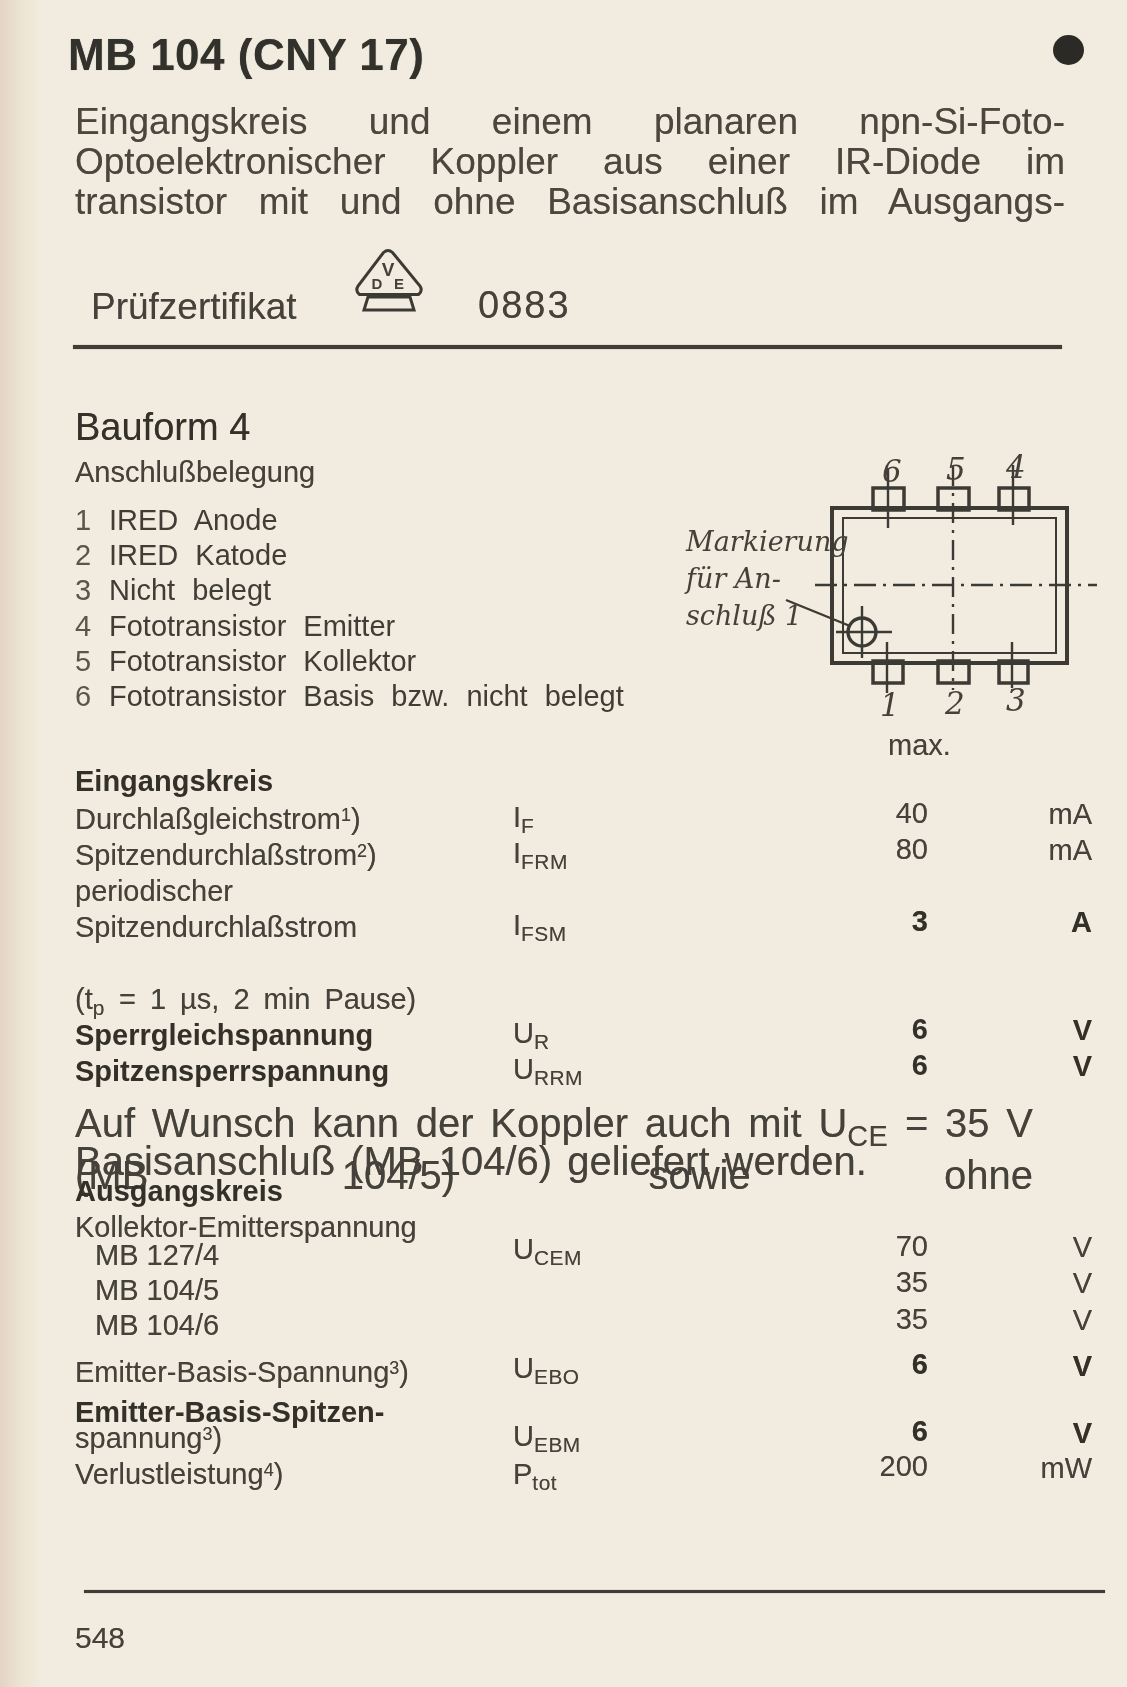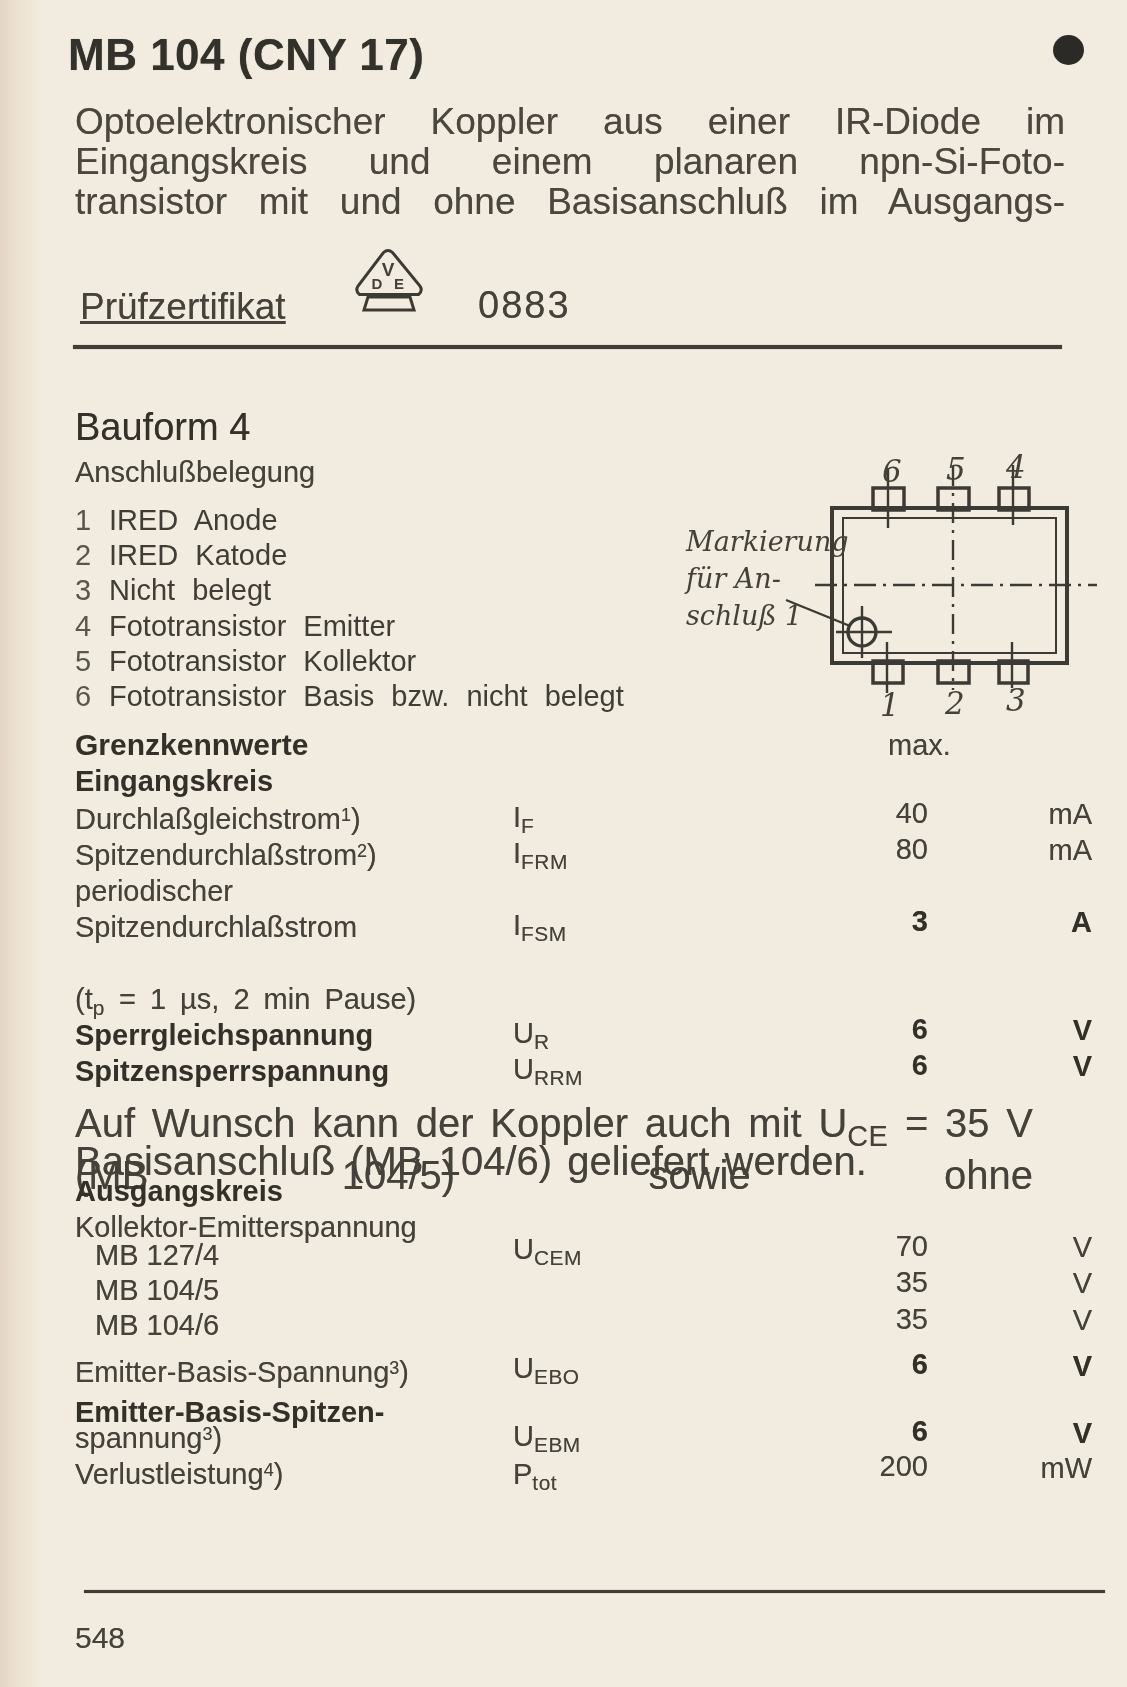--- a/index.html
+++ b/index.html
@@ -40,26 +40,26 @@
 </style>
 </head>
 <body>
 
 <div class="page">
 
   <div class="ln title" style="left:68px;top:30px;">MB 104 (CNY 17)</div>
   <div class="dot"></div>
 
   <div class="para">
+    <div class="jl">Eingangskreis und einem planaren npn-Si-Foto-</div>
     <div class="jl">Optoelektronischer Koppler aus einer IR-Diode im</div>
-    <div class="jl">Eingangskreis und einem planaren npn-Si-Foto-</div>
     <div class="jl">transistor mit und ohne Basisanschluß im Ausgangs-</div>
   </div>
 
-  <div class="ln fs37 ink" style="left:80px;top:286px;text-decoration:underline;">Prüfzertifikat</div>
+  <div class="ln fs37 ink" style="left:91px;top:286px;">Prüfzertifikat</div>
 
   <svg style="position:absolute;left:348px;top:246px;" width="82" height="78" viewBox="0 0 82 78">
     <path class="draw" stroke-width="3" d="M35.5 6.5 Q40 2.5 44.5 6.5 L72 40 Q75 45 70.5 48.5 L11.5 48.5 Q7 45 10 40 Z"></path>
     <path class="draw" stroke-width="3" d="M20 51 L62 51 L66 64 L16 64 Z"></path>
     <text x="40" y="30" text-anchor="middle" font-family="Liberation Sans,sans-serif" font-size="19" font-weight="bold">V</text>
     <text x="29" y="43" text-anchor="middle" font-family="Liberation Sans,sans-serif" font-size="15" font-weight="bold">D</text>
     <text x="51" y="43" text-anchor="middle" font-family="Liberation Sans,sans-serif" font-size="15" font-weight="bold">E</text>
   </svg>
 
   <div class="ln fs38 ink" style="left:478px;top:284px;letter-spacing:2px;">0883</div>
@@ -111,21 +111,20 @@
     <g font-family="DejaVu Serif,serif" font-style="italic" font-size="31">
       <text x="282" y="62">6</text>
       <text x="346" y="60">5</text>
       <text x="406" y="58">4</text>
       <text x="280" y="296">1</text>
       <text x="345" y="294">2</text>
       <text x="406" y="291">3</text>
     </g>
   </svg>
 
-  <div class="ln fs30 bold" style="left:75px;top:728px;">Grenzkennwerte</div>
   <div class="ln fs29 ink" style="left:888px;top:729px;">max.</div>
   <div class="ln fs29 bold" style="left:75px;top:765px;">Eingangskreis</div>
 
   <div class="row ink" style="top:803px;">
     <span class="param"><span>Durchlaßgleichstrom</span><sup>1</sup><span>)</span></span>
     <span class="sym"><span>I</span><sub>F</sub></span>
     <span class="val">40</span>
     <span class="unit">mA</span>
   </div>
   <div class="row ink" style="top:839px;">

